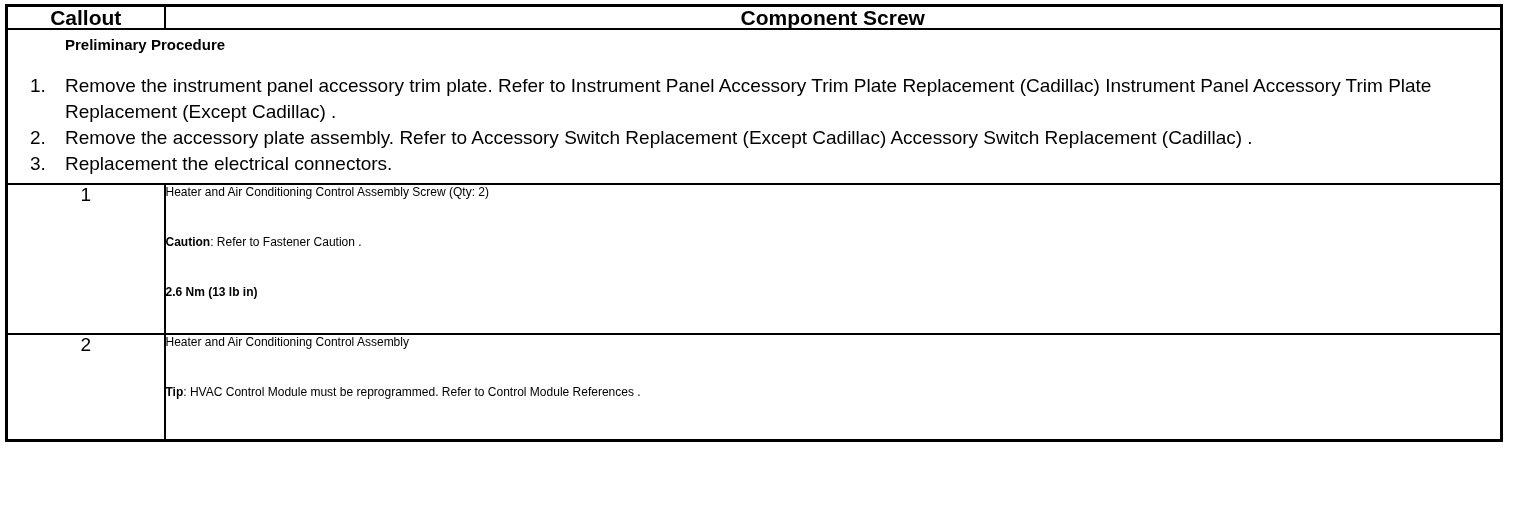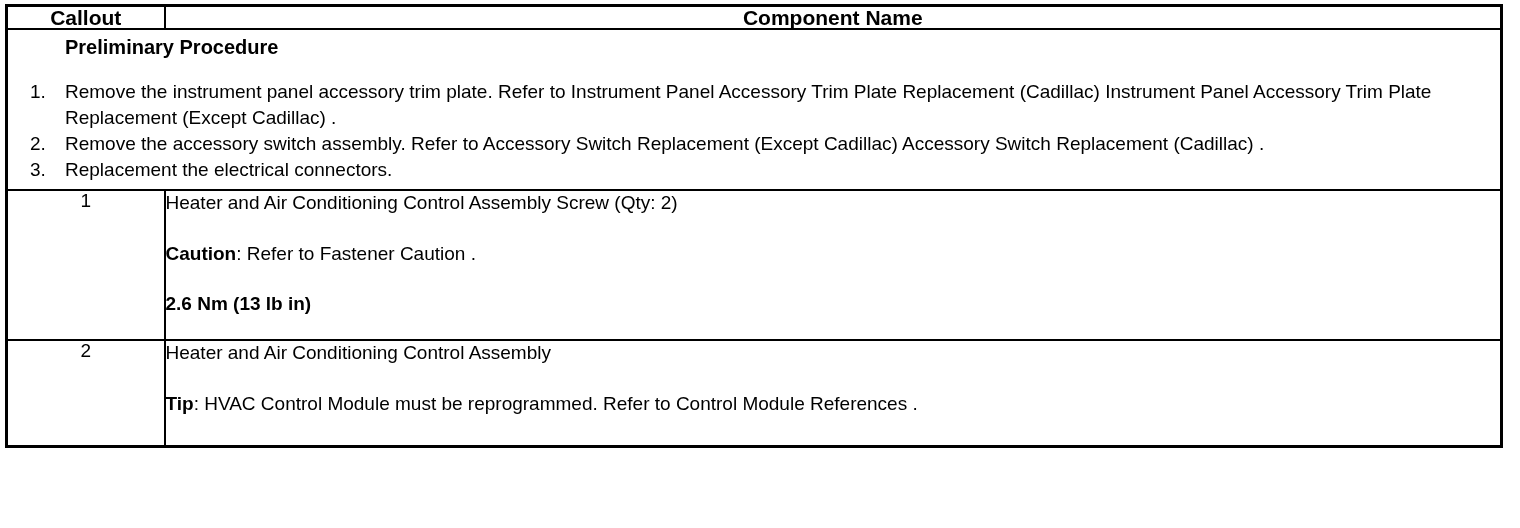--- a/index.html
+++ b/index.html
@@ -56,21 +56,21 @@
     padding: 9px 4px 10px 4px;
     vertical-align: middle;
   }
 
   td.prelim {
     padding: 10px 10px 8px 0;
   }
 
   .prelim-title {
     font-weight: bold;
-    font-size: 20px;
+    font-size: 15px;
     line-height: 1.15;
     margin: 6px 0 0 57px;
   }
 
   ol.steps {
     list-style: none;
     margin: 20px 0 6px 0;
     padding: 0;
   }
   ol.steps > li {
@@ -91,65 +91,65 @@
 
   td.callout-num {
     text-align: center;
     vertical-align: middle;
     font-size: 19px;
     line-height: 1;
   }
 
   td.comp {
     padding: 9px 8px 10px 8px;
-    font-size: 19px;
+    font-size: 12px;
     line-height: 1.3;
   }
   td.comp .line {
     margin: 0 0 0 0;
   }
   td.comp .line + .line {
-    margin-top: 26px;
+    margin-top: 34px;
   }
   td.comp b { font-weight: bold; }
 
   .row1 { height: 150px; }
   .row2 { height: 106px; }
 </style>
 </head>
 <body>
 
 <div class="page">
 
   <table class="svc-table">
     <colgroup>
       <col class="c-callout">
       <col>
     </colgroup>
 
     <thead>
       <tr>
         <th class="hdr">Callout</th>
-        <th class="hdr">Component Name</th>
+        <th class="hdr">Component Screw</th>
       </tr>
     </thead>
 
     <tbody>
 
       <tr>
         <td class="prelim" colspan="2">
           <div class="prelim-title">Preliminary Procedure</div>
           <ol class="steps">
             <li>
               <span class="num">1.</span>
               <span>Remove the instrument panel accessory trim plate. Refer to Instrument Panel Accessory Trim Plate Replacement (Cadillac) Instrument Panel Accessory Trim Plate Replacement (Except Cadillac) .</span>
             </li>
             <li>
               <span class="num">2.</span>
-              <span>Remove the accessory switch assembly. Refer to Accessory Switch Replacement (Except Cadillac) Accessory Switch Replacement (Cadillac) .</span>
+              <span>Remove the accessory plate assembly. Refer to Accessory Switch Replacement (Except Cadillac) Accessory Switch Replacement (Cadillac) .</span>
             </li>
             <li>
               <span class="num">3.</span>
               <span>Replacement the electrical connectors.</span>
             </li>
           </ol>
         </td>
       </tr>
 
       <tr class="row1">

